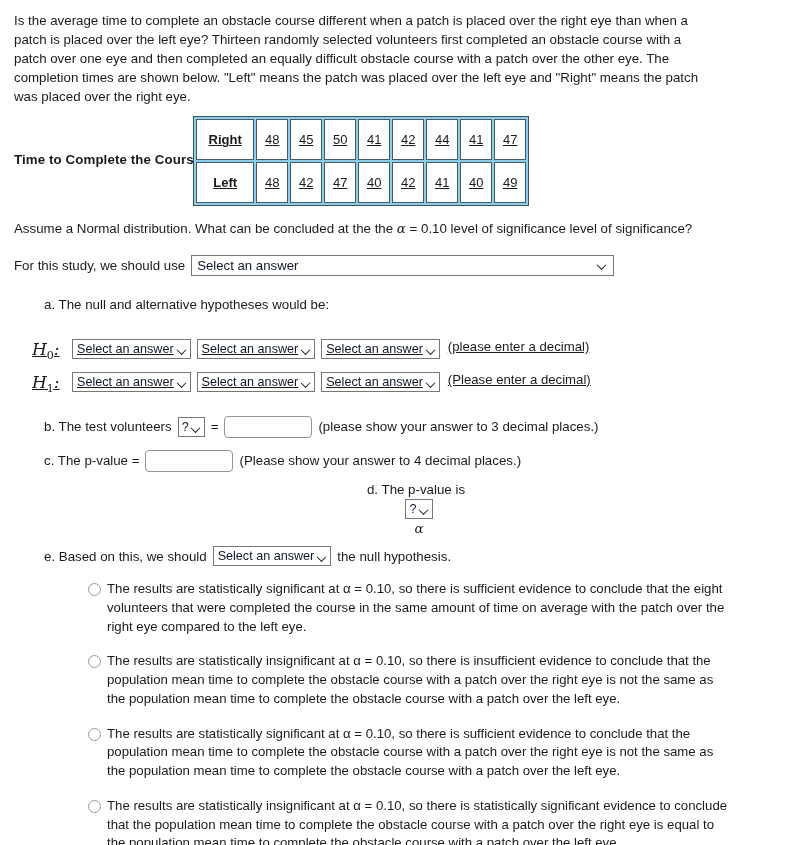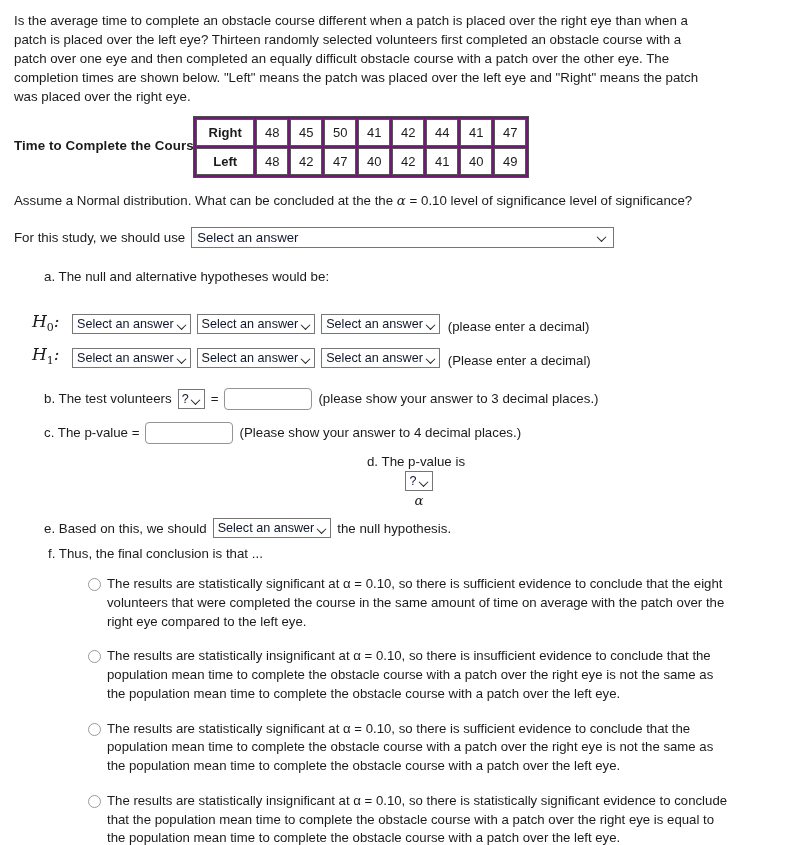--- a/index.html
+++ b/index.html
@@ -40,30 +40,31 @@
   .table-title {
     font-weight: bold;
     font-size: 13.3px;
     margin-bottom: 3px;
     letter-spacing: .1px;
   }
   table.data {
     border-collapse: separate;
     border-spacing: 2px;
     border: 1px solid #4d4d4d;
-    background: #701a75;
+    background: #7dd3fc;
     margin-left: -8px;
+    text-decoration: underline;
   }
   table.data td {
     border: 1px solid #555555;
     text-align: center;
     font-size: 13px;
     height: 19px;
     min-width: 22px;
-    padding: 3px 4px;
+    padding: 10px 4px;
     background: #fff;
   }
   table.data td.rowhead {
     font-weight: bold;
     min-width: 44px;
     padding: 1px 6px;
   }
 
   
   .assume {
@@ -128,22 +129,23 @@
   
   .part-a {
     margin: 20px 0 0 30px;
     line-height: 1.4;
   }
   .hyp-block {
     margin: 24px 0 0 18px;
   }
   .hyp-row {
     display: flex;
-    align-items: flex-end;
+    align-items: flex-start;
     margin-bottom: 10px;
+    text-decoration: underline;
   }
   .hyp-label {
     font-family: "DejaVu Serif", serif;
     font-style: italic;
     font-size: 17px;
     width: 40px;
     flex: none;
   }
   .hyp-label sub {
     font-size: 11px;
@@ -272,21 +274,20 @@
     <span class="sel q gap-l">?</span>
     <span class="alpha gap-l">α</span>
   </div>
 
   <div class="part-line part-e">
     <span>e. Based on this, we should</span>
     <span class="sel gap-l">Select an answer</span>
     <span class="gap-l">the null hypothesis.</span>
   </div>
 
-  <div class="part-f">f. Thus, the final conclusion is that ...</div>
 
   <div class="options">
     <div class="option">
       <span class="radio"></span>
       <span class="option-text">The results are statistically significant at α = 0.10, so there is sufficient evidence to conclude that the eight volunteers that were completed the course in the same amount of time on average with the patch over the right eye compared to the left eye.</span>
     </div>
     <div class="option">
       <span class="radio"></span>
       <span class="option-text">The results are statistically insignificant at α = 0.10, so there is insufficient evidence to conclude that the population mean time to complete the obstacle course with a patch over the right eye is not the same as the population mean time to complete the obstacle course with a patch over the left eye.</span>
     </div>

